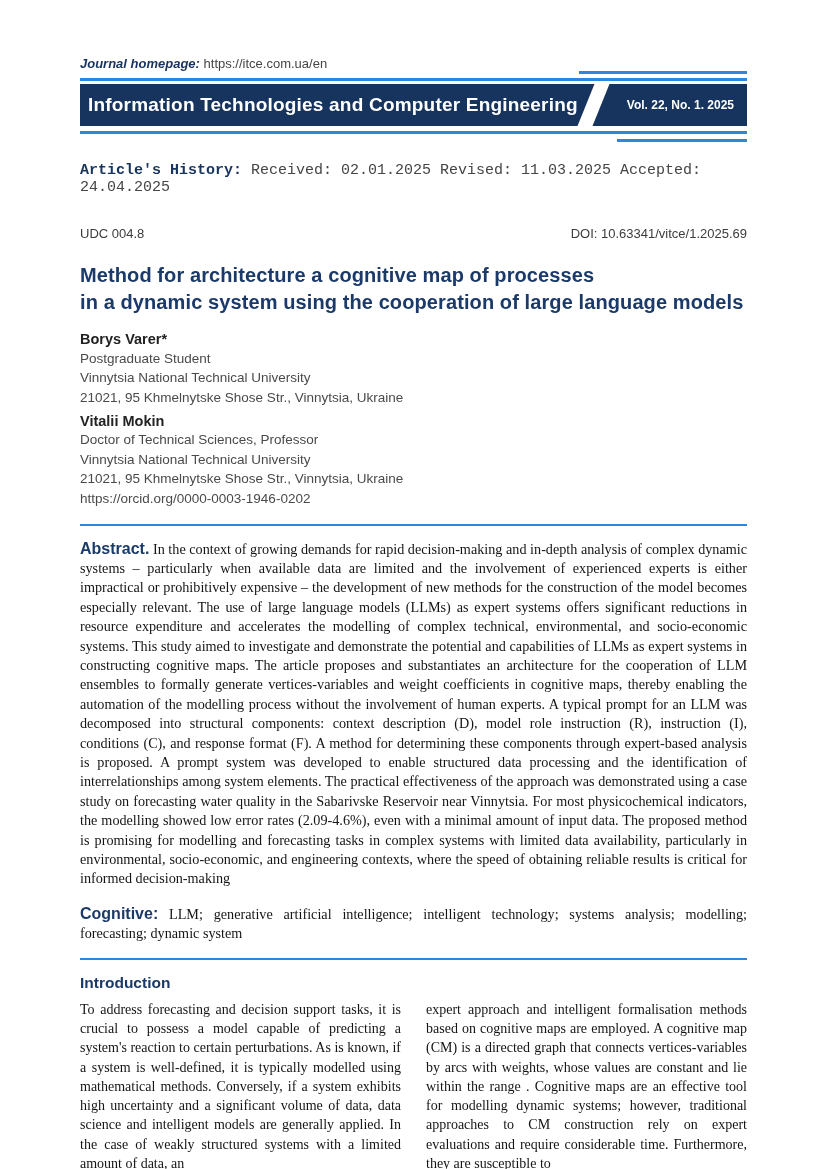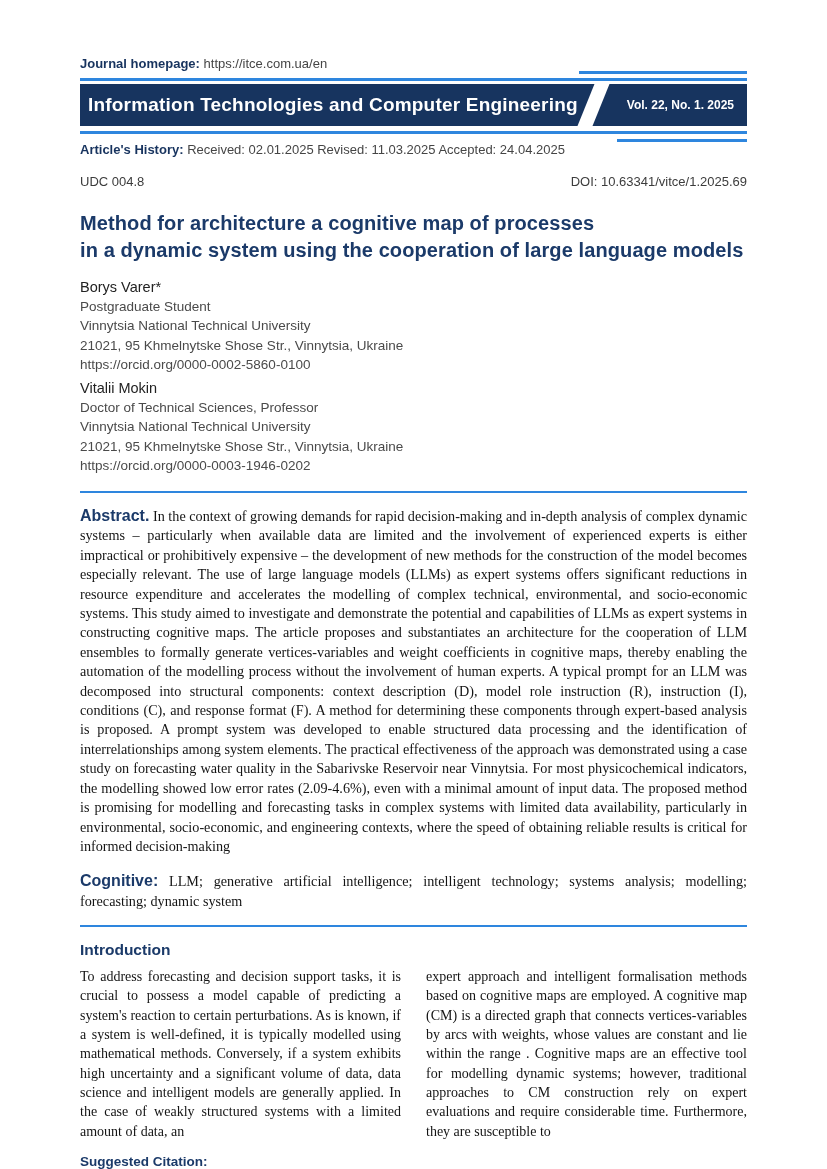--- a/index.html
+++ b/index.html
@@ -7,21 +7,21 @@
     width:827px; height:1169px;
     font-family:"Liberation Sans", sans-serif;
     color:#1a1a1a;
     position:relative;
     overflow:hidden;
   }
   .page { padding:56px 80px 0 80px; }
 
   
   .homepage-row { font-size:13px; color:#454545; }
-  .homepage-row .lbl { font-weight:bold; color:#17335e; }
+  .homepage-row .lbl { font-weight:bold; color:#17335e;font-style:italic; }
 
   .rule-wrap { position:relative; margin-top:7px; }
   .rule-full { height:3px; background:#2e86de; }
   .rule-short-top { position:absolute; top:-7px; right:0; width:168px; height:3px; background:#2e86de; }
   .rule-short-bottom { position:absolute; top:8px; right:0; width:130px; height:3px; background:#2e86de; }
 
   .banner { position:relative; margin-top:3px; background:#17345f; height:42px; overflow:hidden; }
   .banner-title {
     position:absolute; left:8px; top:50%; transform:translateY(-50%);
     color:#ffffff; font-weight:bold; font-size:19px; letter-spacing:0.2px; white-space:nowrap;
@@ -29,32 +29,32 @@
   .banner-stripe {
     position:absolute; top:-6px; bottom:-6px; left:506px; width:15px;
     background:#ffffff; transform:skewX(-22deg);
   }
   .banner-vol {
     position:absolute; right:13px; top:50%; transform:translateY(-50%);
     color:#ffffff; font-weight:bold; font-size:12px; white-space:nowrap;
   }
   .rule-wrap-bottom { position:relative; margin-top:5px; }
 
-  .history-row { margin-top:8px; font-size:13px; color:#454545; }
+  .history-row { margin-top:28px; font-size:15px; color:#454545;font-family:Liberation Mono, monospace; }
   .history-row .lbl { font-weight:bold; color:#17335e; }
 
-  .meta-row { margin-top:17px; display:flex; justify-content:space-between; font-size:13px; color:#3c3c3c; }
+  .meta-row { margin-top:30px; display:flex; justify-content:space-between; font-size:13px; color:#3c3c3c; }
 
   .article-title {
     margin-top:21px;
     color:#1b3a69; font-weight:bold; font-size:20px; line-height:27px; letter-spacing:0.1px;
   }
 
   .authors { margin-top:15px; }
-  .author-name { font-weight:normal; font-size:14.5px; color:#222222; margin-top:7px; }
+  .author-name { font-weight:bold; font-size:14.5px; color:#222222; margin-top:7px; }
   .author-line { font-size:13.5px; line-height:17px; color:#4a4a4a; margin-top:2.5px; }
 
   .rule-section { height:2px; background:#2e86de; }
   .rule-abstract { margin-top:17px; }
 
   .abstract {
     margin-top:13px;
     font-family:"Liberation Serif", serif;
     font-size:14.2px; line-height:19.4px; text-align:justify; color:#141414;
   }
@@ -118,21 +118,20 @@
   <div class="article-title">
     <div>Method for architecture a cognitive map of processes</div>
     <div>in a dynamic system using the cooperation of large language models</div>
   </div>
 
   <div class="authors">
     <div class="author-name">Borys Varer*</div>
     <div class="author-line">Postgraduate Student</div>
     <div class="author-line">Vinnytsia National Technical University</div>
     <div class="author-line">21021, 95 Khmelnytske Shose Str., Vinnytsia, Ukraine</div>
-    <div class="author-line">https://orcid.org/0000-0002-5860-0100</div>
 
     <div class="author-name">Vitalii Mokin</div>
     <div class="author-line">Doctor of Technical Sciences, Professor</div>
     <div class="author-line">Vinnytsia National Technical University</div>
     <div class="author-line">21021, 95 Khmelnytske Shose Str., Vinnytsia, Ukraine</div>
     <div class="author-line">https://orcid.org/0000-0003-1946-0202</div>
   </div>
 
   <div class="rule-section rule-abstract"></div>
   <div class="abstract">

